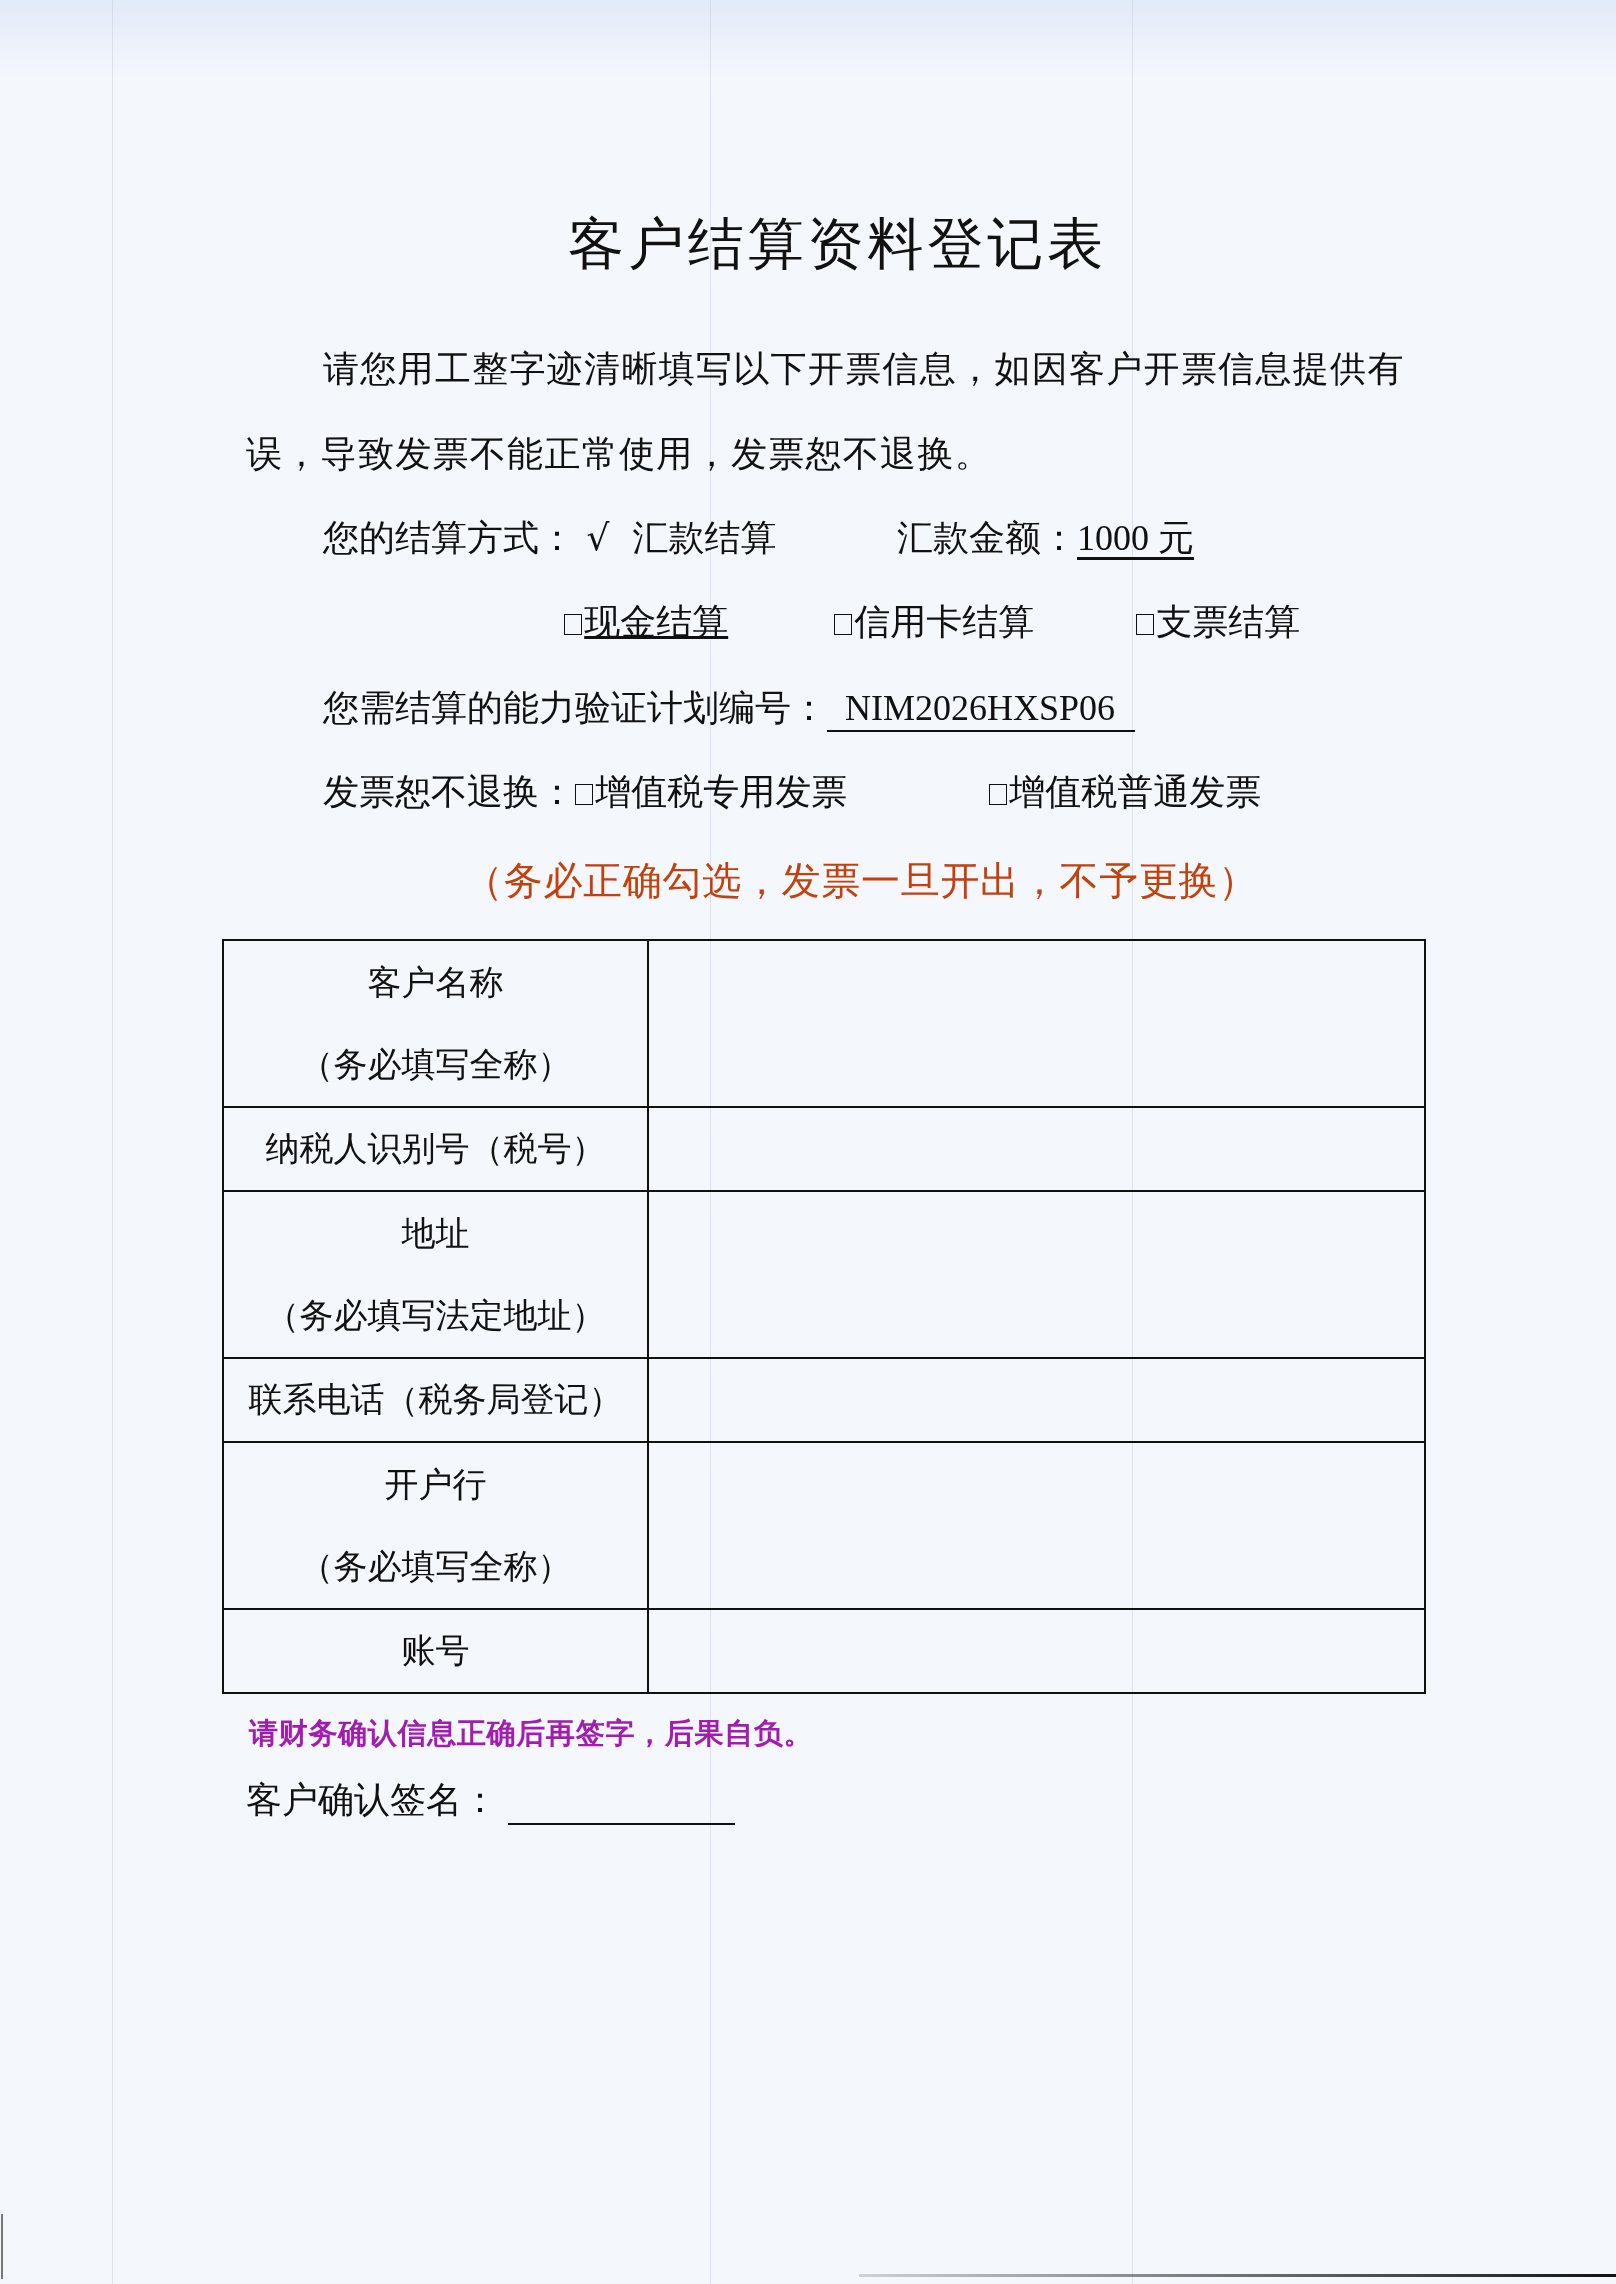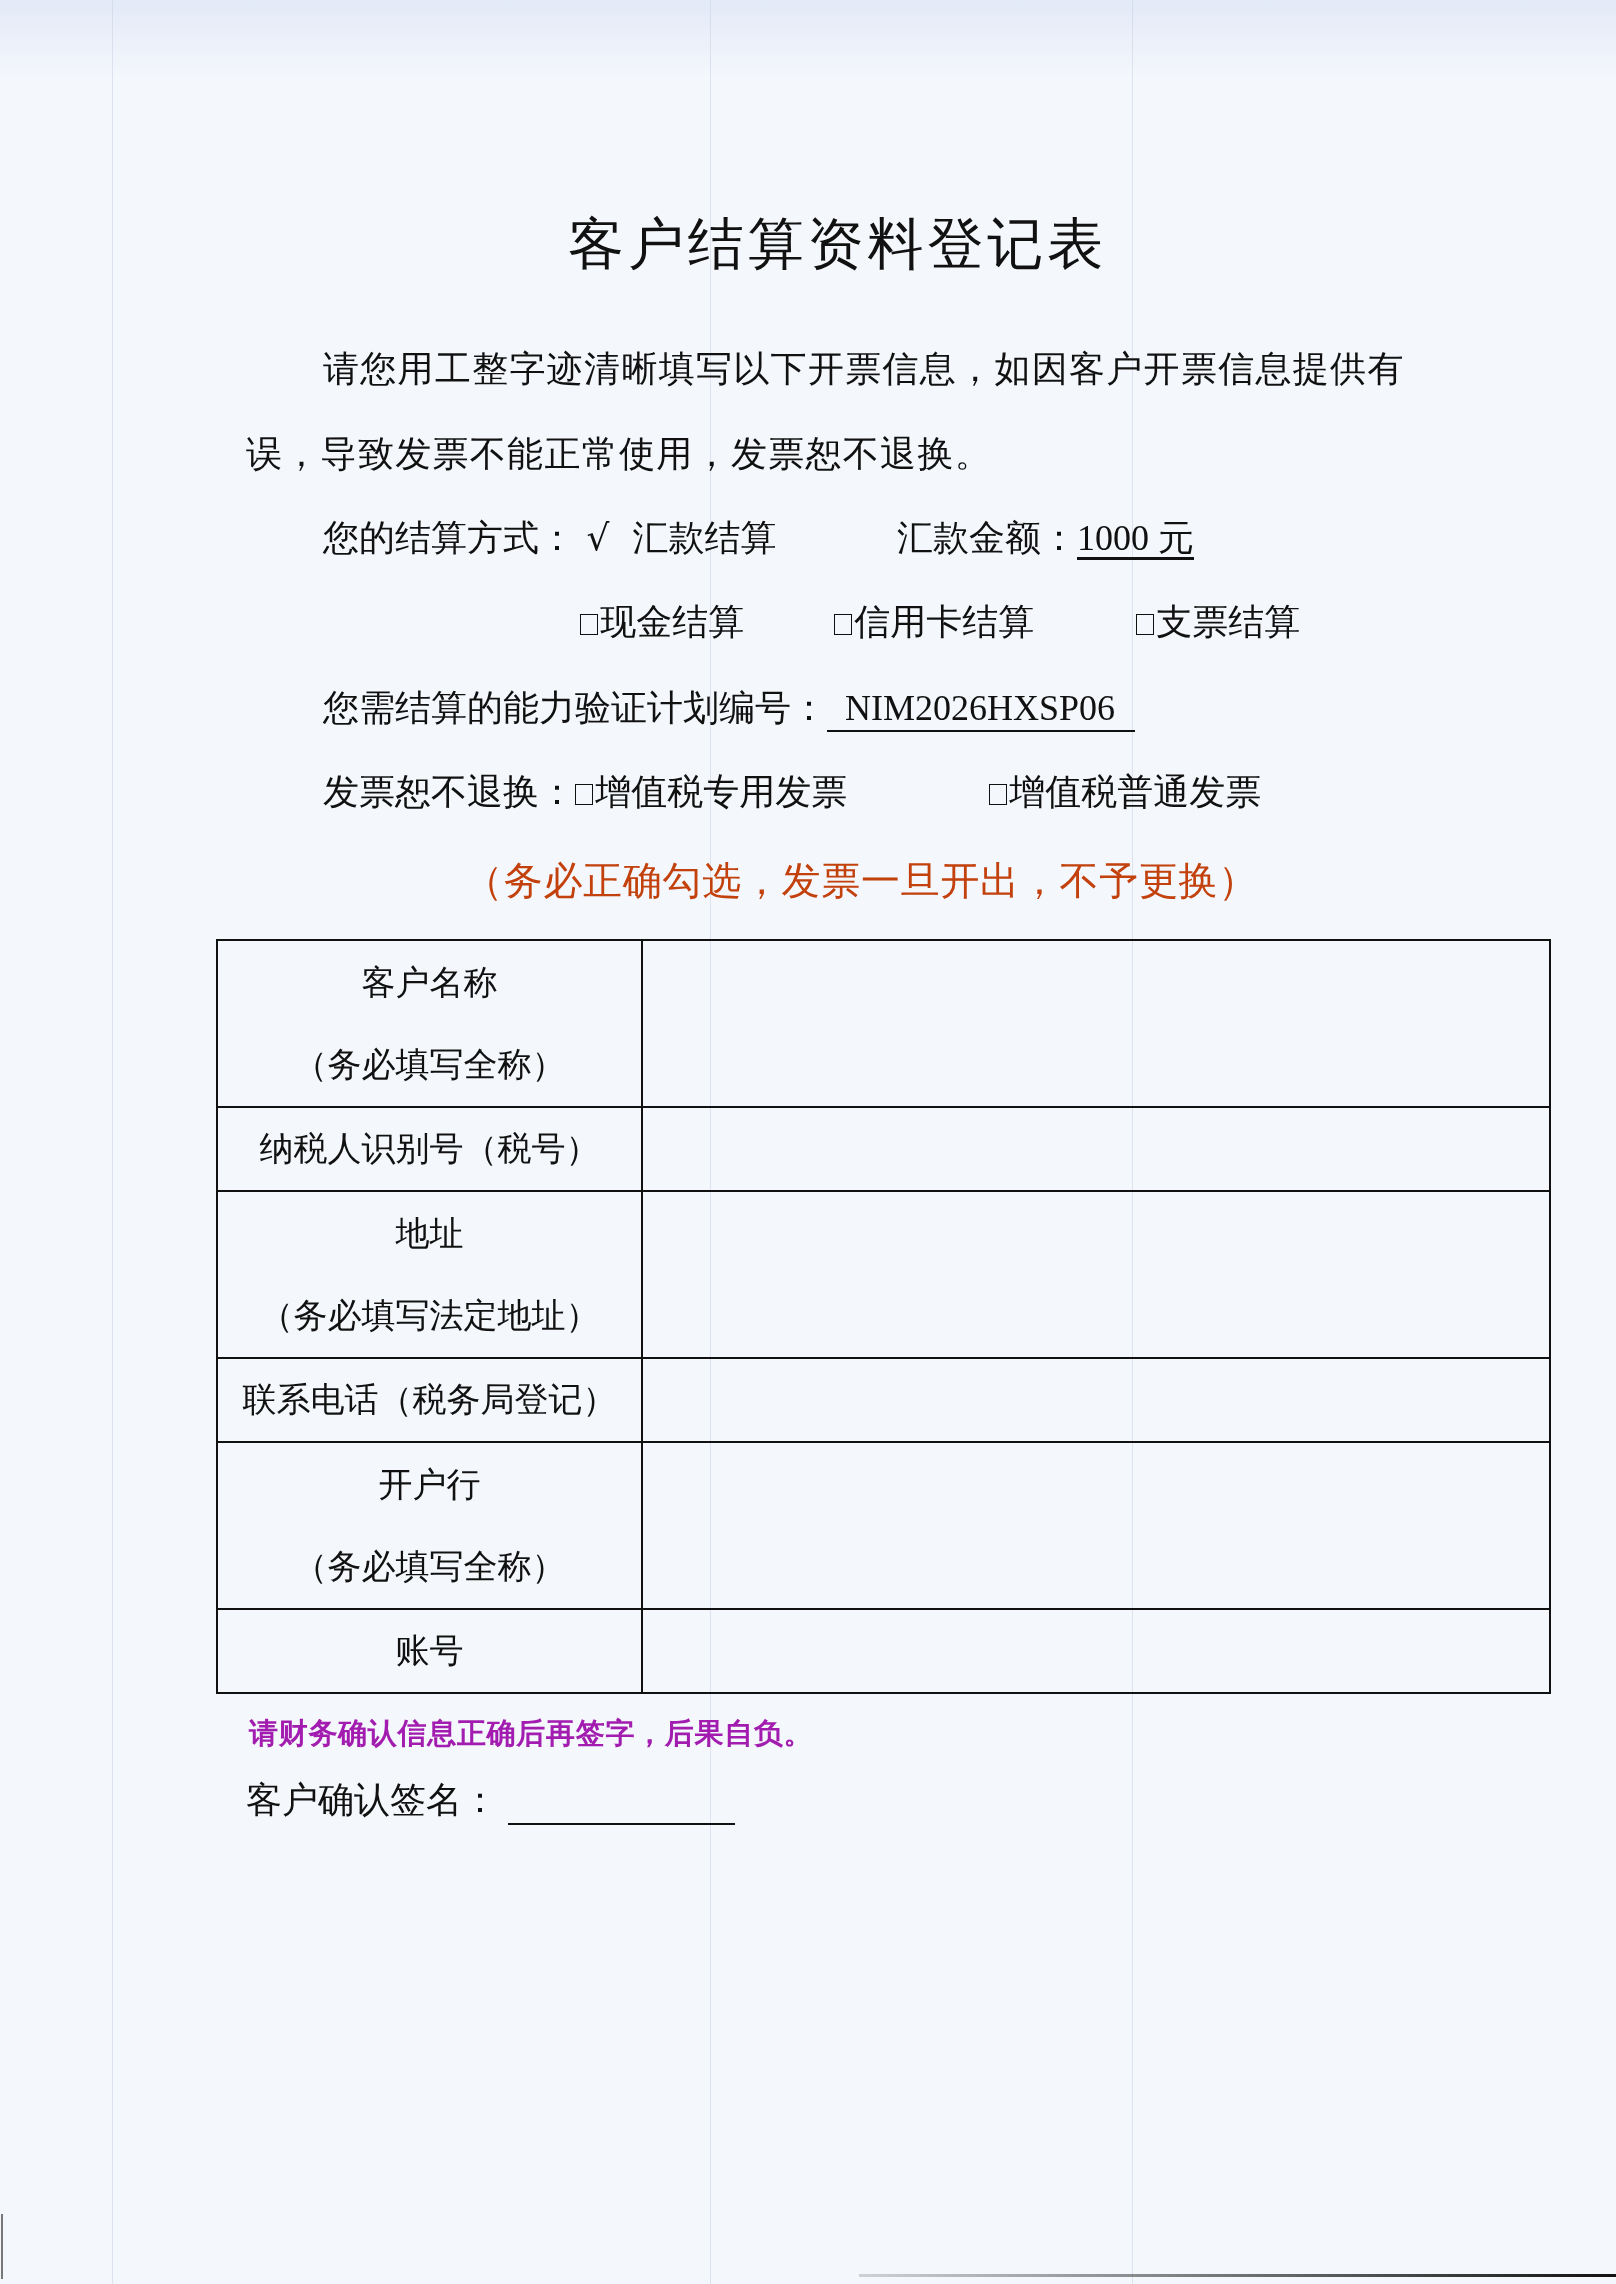--- a/index.html
+++ b/index.html
@@ -24,32 +24,32 @@
 
   .abs { position: absolute; white-space: nowrap; }
   .title { left: 568px; top: 207px; font-size: 56px; letter-spacing: 3.9px; }
   .t52 { font-size: 36px; }
   .p1 { left: 323px; top: 345px; letter-spacing: 1.3px; }
   .p2 { left: 246px; top: 430px; letter-spacing: 1.3px; }
   .pay-row { left: 323px; top: 514px; }
   .amount { left: 897px; top: 514px; }
   .amount .val { font-family: "Liberation Serif", serif; text-decoration: underline; text-decoration-thickness: 2.6px; text-underline-offset: 6.5px; }
   .opts { top: 598px; }
-  .opt-cash { left: 580px; }
+  .opt-cash { left: 564px; text-decoration: underline; }
   .opt-card { left: 822px; padding-left: 12px; }
   .opt-cheque { left: 1136px; text-align: right; }
   .box { display: inline-block; width: 15.6px; height: 19.5px; border: 1.3px solid #111; margin-right: 2.6px; vertical-align: -1.3px; }
   .plan { left: 323px; top: 684px; }
   .plan .val { display: inline-block; font-family: "Liberation Serif", serif; padding: 0 19.5px 0 18px; border-bottom: 2.6px solid #111; line-height: 43px; }
   .inv { left: 323px; top: 768px; }
   .inv-vat { left: 974px; top: 768px; padding-left: 15px; }
   .warn { left: 464px; top: 854px; color: #c2410c; font-weight: normal; font-size: 39px; letter-spacing: 0.7px; }
 
   table.form {
-    position: absolute; left: 216px; top: 939px; width: 1335px;
+    position: absolute; left: 222px; top: 939px; width: 1204px;
     border-collapse: collapse;
   }
   table.form td { border: 2px solid #111; padding: 0; }
   td.lab { width: 423px; text-align: center; font-size: 34px; }
   td.lab .ln { display: block; }
   td.lab.two { height: 165px; }
   td.lab.two .ln1 { margin-bottom: 36px; }
   td.lab.one { height: 82px; }
   td.val { background: transparent; }
 

